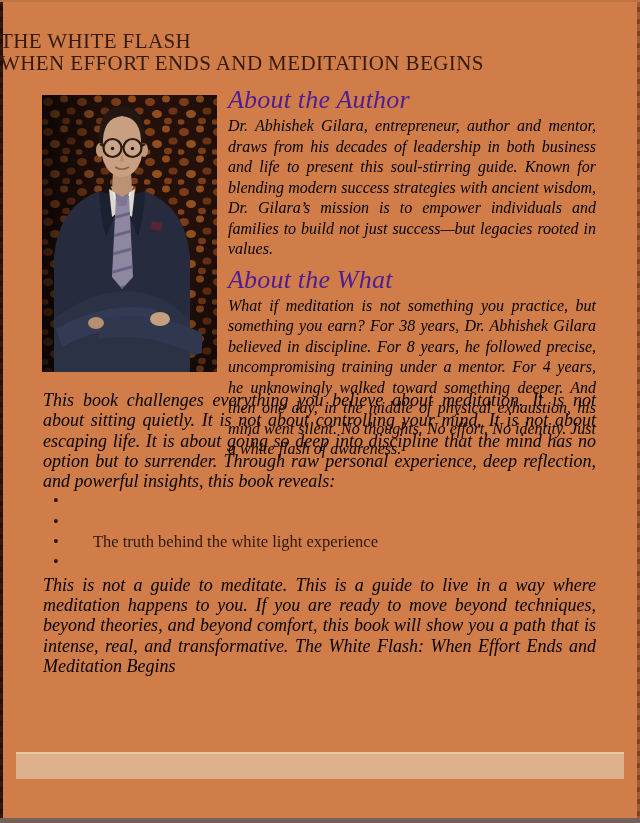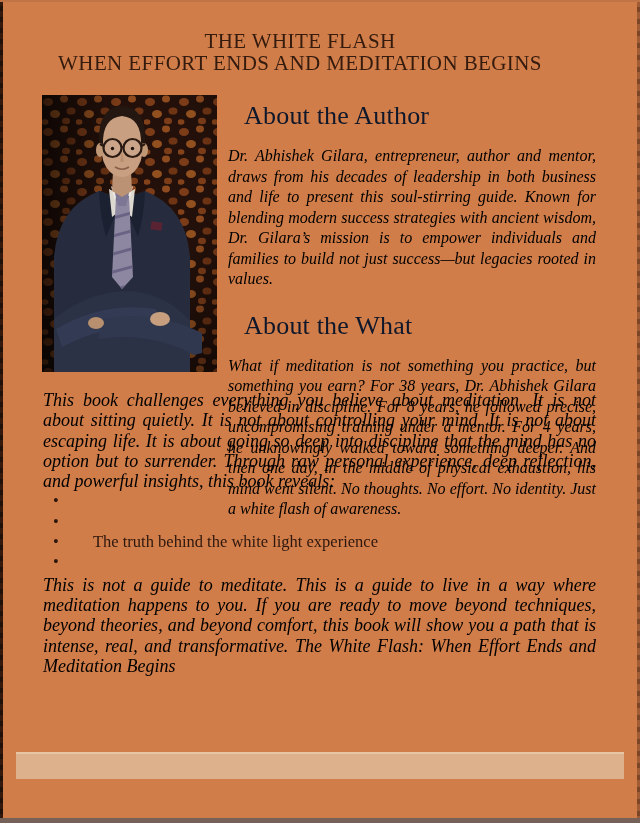--- a/index.html
+++ b/index.html
@@ -18,40 +18,41 @@
   .edge{position:absolute;background:#33190c;}
   .edge-left{left:0;top:0;width:3px;height:823px;
     background:repeating-linear-gradient(180deg,#33190c 0 6px,#20100a 6px 11px);}
   .edge-right{right:0;top:0;width:3px;height:823px;
     background:repeating-linear-gradient(180deg,#a05c34 0 7px,#7c4526 7px 12px);}
   .edge-bottom{left:0;bottom:0;width:640px;height:5px;background:#756158;}
   .edge-top{left:0;top:0;width:640px;height:2px;background:#c07445;}
 
   .title-block{
     position:absolute;left:0;top:30px;width:600px;
-    text-align:center;color:#341b0e;font-family:Liberation Serif, serif;
+    text-align:left;color:#341b0e;font-family:Liberation Serif, serif;
   }
   .title-line{
     font-size:21px;line-height:22px;letter-spacing:.4px;white-space:nowrap;
   }
 
   .photo{
     position:absolute;left:42px;top:95px;width:175px;height:277px;
     display:block;
   }
 
   .right-col{
     position:absolute;left:228px;top:86px;width:368px;
     color:#2d170e;
   }
   h2.section-heading{
-    margin:16px;
+    margin:0;
     font-size:26px;line-height:28px;font-weight:normal;
-    color:#0f172a;
+    color:#4c1d95;
     letter-spacing:.2px;
+    font-style:italic;
   }
   .body-text{
     margin:2px 0 0 0;
     font-size:16px;line-height:20.5px;
     text-align:justify;
     color:#000000;
     font-style:italic;
   }
   .gap{height:6px;}
 

